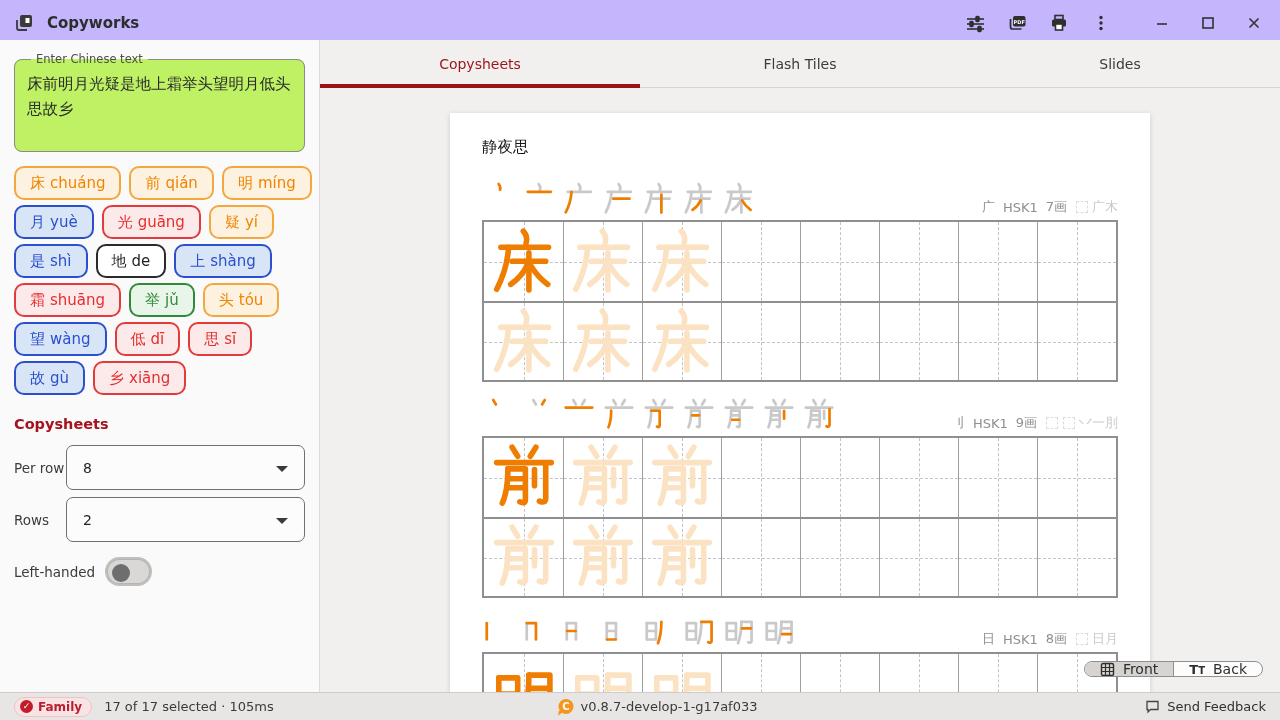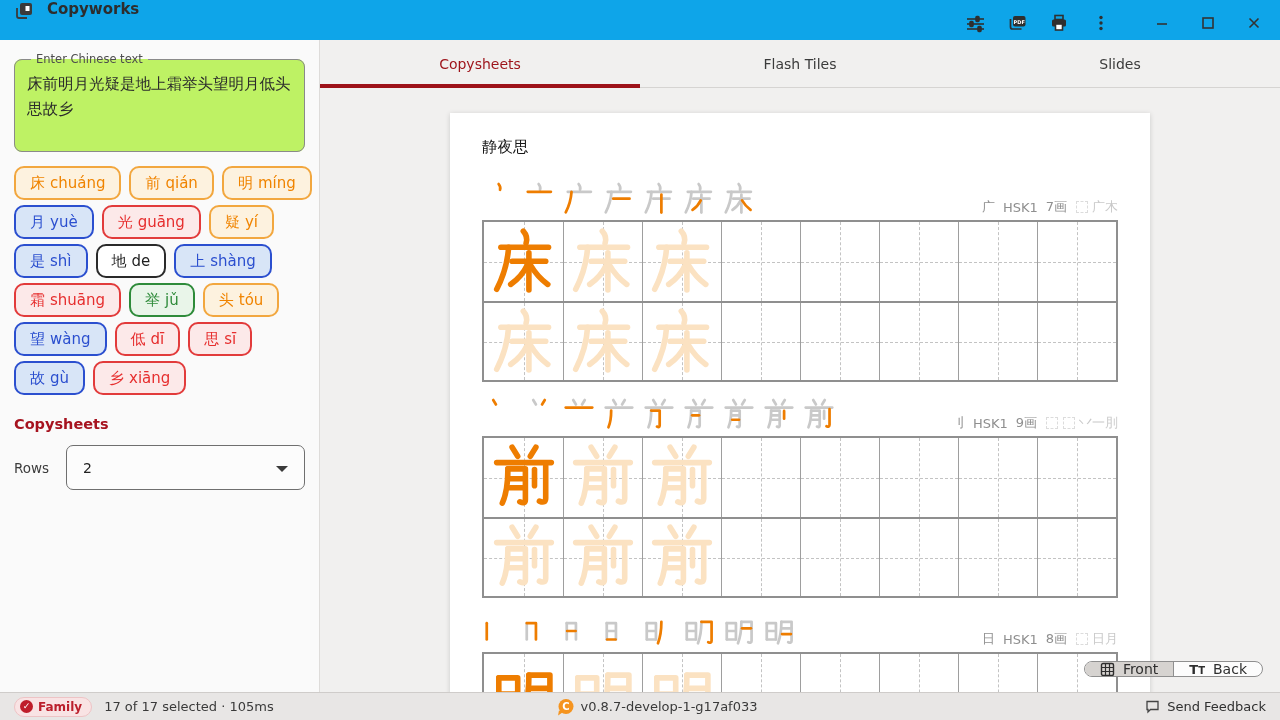--- a/index.html
+++ b/index.html
@@ -1,19 +1,19 @@
 <!DOCTYPE html>
 <html><head>
 <meta charset="utf-8">
 <style>
   * { margin:0; padding:0; box-sizing:border-box; }
   html,body { width:1280px; height:720px; overflow:hidden; font-family:"DejaVu Sans","Liberation Sans",sans-serif; color:#2e2e2e; background:#f1f0ef; }
 
   
-  #titlebar { position:absolute; left:0; top:0; width:1280px; height:47px; background:#0ea5e9; border-bottom:1px solid #d8d6d3; display:flex; }
+  #titlebar { position:absolute; left:0; top:0; width:1280px; height:47px; background:#c4b5fd; border-bottom:1px solid #d8d6d3; display:flex; align-items:center; }
   .app-icon { margin-left:13px; width:22px; height:22px; }
   .app-title { margin-left:12px; font-size:15px; font-weight:700; color:#2d2d2d; }
   #titlebar-right { margin-left:auto; display:flex; align-items:center; gap:16px; padding-right:12px; }
   .tb-btn { width:26px; height:26px; display:flex; align-items:center; justify-content:center; border-radius:5px; cursor:pointer; }
   .win-ctrls { display:flex; align-items:center; gap:18px; margin-left:18px; }
   .win-btn { width:28px; height:28px; display:flex; align-items:center; justify-content:center; border-radius:50%; cursor:pointer; }
 
   
   #sidebar { position:absolute; left:0; top:40px; width:320px; bottom:28px; background:#fafafa; border-right:1px solid #dedcda; padding:12px 14px 0 14px; overflow:hidden; }
   .fieldset { border:1.5px solid #8a8a8a; border-radius:8px; padding:6px 12px 10px 12px; height:100px; position:relative; background:#bef264; }
@@ -24,21 +24,21 @@
   .chip { height:34px; display:inline-flex; align-items:center; padding:0 14px; border-radius:10px; border:2px solid; font-size:15px; cursor:pointer; background:#fff; white-space:nowrap; }
   .chip .hz { margin-right:5px; }
   #bulk-row { margin-top:13px; display:flex; align-items:center; gap:34px; padding-left:16px; }
   .bulk-btn { display:flex; align-items:center; gap:8px; font-size:13px; color:#9c2731; cursor:pointer; }
   .sel-icon { width:13px; height:13px; border:1.5px dashed #a8404a; position:relative; }
   .sel-icon.all::after { content:""; position:absolute; left:3px; top:3px; right:3px; bottom:3px; background:#9c2731; }
   .sel-icon.none::after, .sel-icon.none::before { content:""; position:absolute; left:-1px; top:5px; width:14px; height:1.5px; background:#a8404a; }
   .sel-icon.none::before { transform:rotate(45deg); } .sel-icon.none::after { transform:rotate(-45deg); }
   #sb-heading { margin-top:21px; font-size:14.5px; font-weight:700; color:#a6131f; }
   .ctl-row { margin-top:13px; display:flex; align-items:center; }
-  .ctl-row + .ctl-row { margin-top:21px; }
+  .ctl-row + .ctl-row { margin-top:7px; }
   .ctl-label { width:52px; font-size:13.5px; color:#3c3c3c; flex:0 0 52px; }
   .select { flex:1; height:45px; border:1px solid #6f6f6f; border-radius:7px; background:#fcfcfc; display:flex; align-items:center; padding:0 16px; font-size:14px; color:#222; cursor:pointer; position:relative; }
   .select .caret { position:absolute; right:16px; top:50%; margin-top:-2px; width:0; height:0; border-left:6px solid transparent; border-right:6px solid transparent; border-top:6px solid #3a3a3a; }
   #toggle-row { margin-top:15px; display:flex; align-items:center; gap:10px; }
   #toggle-row .ctl-label { width:auto; flex:none; }
   .toggle { width:47px; height:29px; border-radius:15px; background:#dad8d6; border:2px solid #98969360; box-shadow:inset 0 0 0 1px #b5b3b0; position:relative; cursor:pointer; }
   .toggle .knob { position:absolute; left:5px; top:4.5px; width:18px; height:18px; border-radius:50%; background:#6e6e6e; }
 
   
   #main { position:absolute; left:320px; top:40px; right:0; bottom:28px; background:#f1f0ef; }
@@ -232,25 +232,38 @@
           <span class="hz">乡</span>
           <span>xiāng</span>
         </div>
       </div>
     </div>
 
 
   <div id="sb-heading">Copysheets</div>
 
   <div class="ctl-row">
+    <span class="ctl-label">Per row</span>
+    <div class="select">
+      <span>8</span>
+      <span class="caret"></span>
+    </div>
+  </div>
+  <div class="ctl-row">
     <span class="ctl-label">Rows</span>
     <div class="select">
       <span>2</span>
       <span class="caret"></span>
     </div>
+  </div>
+  <div id="toggle-row">
+    <span class="ctl-label">Left-handed</span>
+    <div class="toggle">
+        <div class="knob"></div>
+      </div>
   </div>
 </div>
 
 <div id="main">
   <div id="tabbar">
     <div class="tab active">Copysheets</div>
     <div class="tab">Flash Tiles</div>
     <div class="tab">Slides</div>
   </div>
   <div id="viewport">

